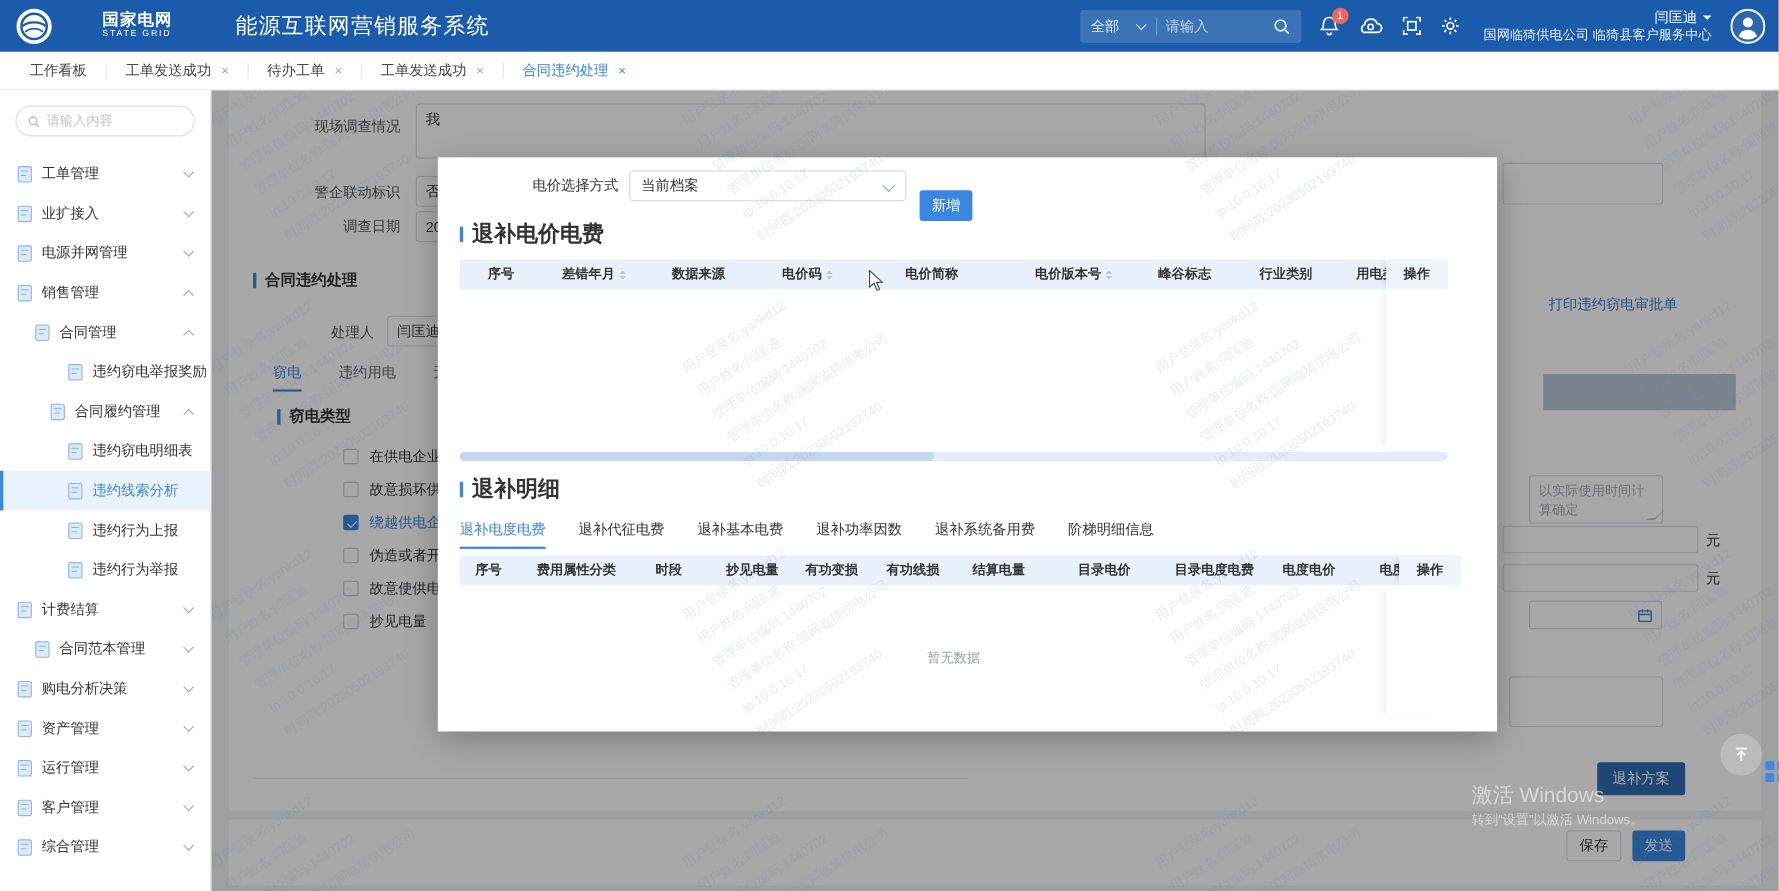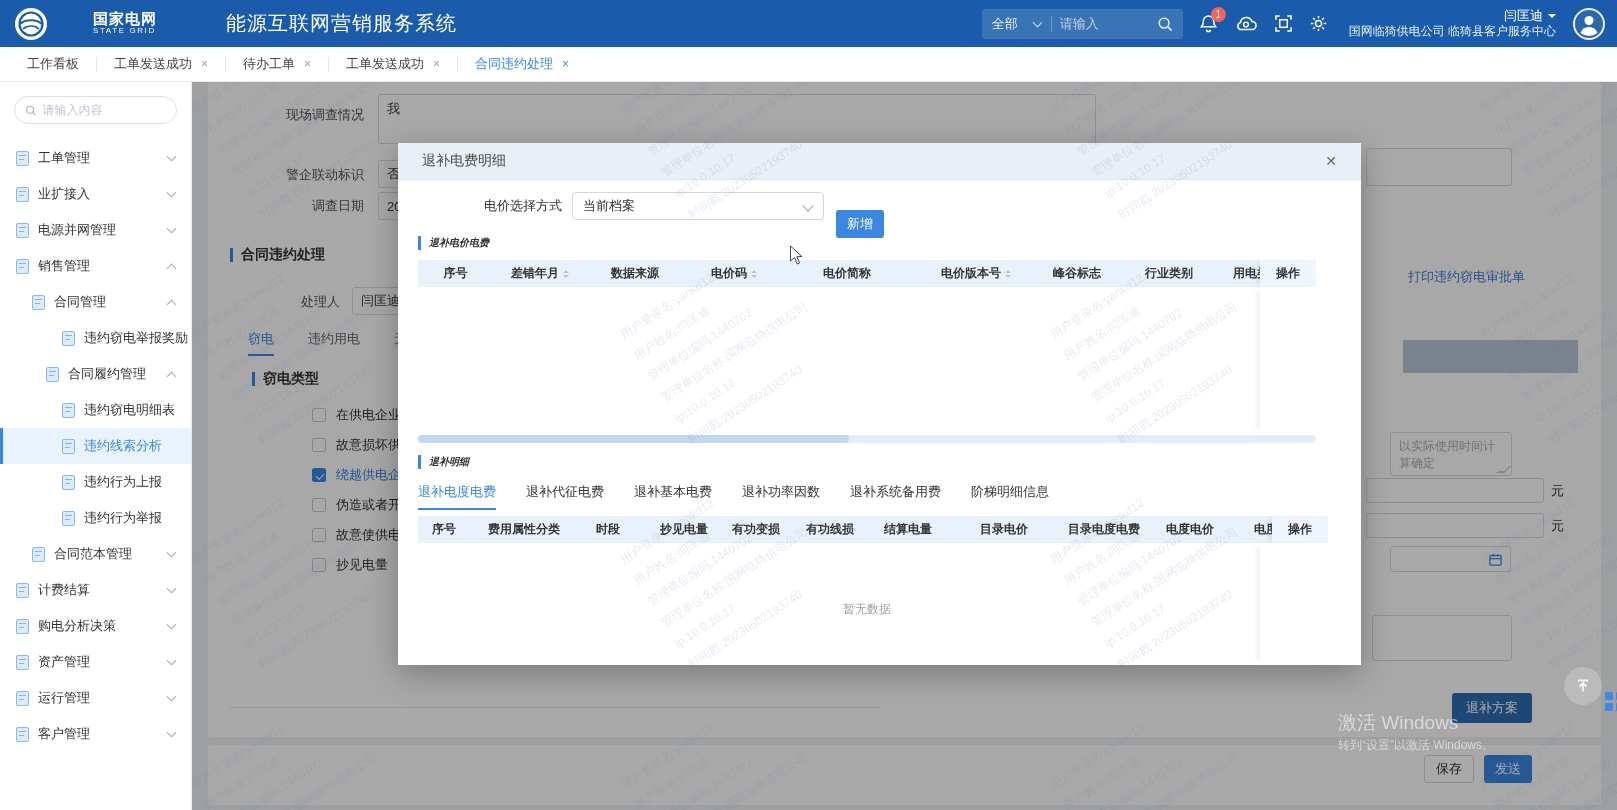--- a/index.html
+++ b/index.html
@@ -5,21 +5,21 @@
   * { margin:0; padding:0; box-sizing:border-box; }
   html,body { width:1617px; height:810px; overflow:hidden; }
   body { position:relative; background:#eef1f5; font-family:"Liberation Sans","DejaVu Sans",sans-serif; font-size:13px; color:#333; }
 
   
   .header { position:absolute; top:0; left:0; right:0; height:47px; background:#1a5cab; display:flex; align-items:center; color:#fff; z-index:60;gap:37px; }
   .logo { margin-left:14px; display:flex; align-items:center; }
   .brand { margin-left:8px; line-height:1.1; }
   .brand-cn { font-size:15px; font-weight:bold; letter-spacing:1px; }
   .brand-en { font-size:8px; letter-spacing:1.6px; }
-  .app-title { font-size:20px; margin-left:32px; letter-spacing:1px;text-align:right; }
+  .app-title { font-size:20px; margin-left:20px; letter-spacing:1px;text-align:right; }
   .header-right { margin-left:auto; display:flex; align-items:center; gap:17px; margin-right:12px; }
   .search-group { display:flex; align-items:center; background:rgba(255,255,255,0.14); border-radius:3px; height:30px; padding:0 10px; }
   .scope { display:flex; align-items:center; gap:16px; font-size:13px; color:#e8f0fa; padding-right:10px; }
   .chev-w { width:7px; height:7px; border-right:1.5px solid #cfe0f2; border-bottom:1.5px solid #cfe0f2; transform:rotate(45deg); margin-top:-3px; }
   .search-div { width:1px; height:16px; background:rgba(255,255,255,0.3); }
   .hsearch-input { background:transparent; border:none; outline:none; color:#e5e5e5; font-size:13px; width:105px; padding:0 8px; }
   .hsearch-input::placeholder { color:rgba(255,255,255,0.65); }
   .hicon { position:relative; display:flex; align-items:center; cursor:pointer; }
   .badge { position:absolute; top:-7px; right:-9px; min-width:15px; height:15px; border-radius:8px; background:#f0655c; color:#fff; font-size:10px; display:flex; align-items:center; justify-content:center; padding:0 3px; }
   .org-block { text-align:right; line-height:1.25; margin-left:4px; }
@@ -96,21 +96,21 @@
 
   
   .modal { position:absolute; left:398px; top:143px; width:963px; height:522px; background:#fff; z-index:30; box-shadow:0 8px 30px rgba(0,0,0,0.28); display:flex; flex-direction:column; overflow:hidden; }
   .modal-header { height:37px; flex-shrink:0; background:#e9eff6; border-bottom:1px solid #dde6f0; display:flex; align-items:center; justify-content:space-between; padding:0 24px; font-size:14px; color:#4a4a4a; }
   .modal-close { font-size:14px; color:#5f6b7a; cursor:pointer; }
   .modal-body { position:relative; flex:1; padding:0 20px; }
   .price-row { display:flex; align-items:center; height:28px; margin-top:12px; padding-left:66px; }
   .m-select { margin-left:10px; width:252px; height:28px; border:1px solid #cfd7e2; border-radius:4px; display:flex; align-items:center; padding:0 24px 0 10px; font-size:13px; color:#333; position:relative; cursor:pointer; background:#fff; }
   .m-select::after { content:""; position:absolute; right:11px; top:9px; width:7px; height:7px; border-right:1.5px solid #9aa5b5; border-bottom:1.5px solid #9aa5b5; transform:rotate(45deg); }
   .m-add { margin-left:12px; height:28px; padding:0 11px; background:#3a86e0; color:#fff; border-radius:3px; display:flex; align-items:center; font-size:13px; cursor:pointer;margin-top:36px; }
-  .m-sec { display:flex; align-items:center; gap:8px; font-size:10px; font-weight:bold; color:#333; margin-top:16px;font-style:italic; }
+  .m-sec { display:flex; align-items:center; gap:8px; font-size:20px; font-weight:bold; color:#333; margin-top:16px; }
   .tbl-head { display:flex; height:27px; background:#e9f2fc; align-items:stretch; margin-top:10px; width:898px; }
   .th { display:flex; align-items:center; padding:0 18px; font-size:12px; font-weight:bold; color:#333; overflow:hidden; white-space:nowrap; flex-shrink:0; }
   .th[data-align="center"] { justify-content:center; }
   .th.fixed { background:#eef5fc; box-shadow:-5px 0 6px -3px rgba(60,80,120,0.18); }
   .sorter { display:inline-flex; flex-direction:column; margin-left:4px; }
   .sorter i { width:0; height:0; border:3.5px solid transparent; }
   .sorter .up { border-bottom-color:#c0c6cf; margin-bottom:1px; }
   .sorter .dn { border-top-color:#c0c6cf; margin-top:1px; }
   .tbl1-body { height:146px; position:relative; width:898px; }
   .fixed-strip { position:absolute; right:0; top:0; bottom:0; width:56px; background:#fff; box-shadow:-5px 0 6px -3px rgba(60,80,120,0.10); }
@@ -286,48 +286,53 @@
       <div class="side-item" data-level="4">
         <span class="doc-icon"></span>
         <span>违约行为上报</span>
 
       </div>
       <div class="side-item" data-level="4">
         <span class="doc-icon"></span>
         <span>违约行为举报</span>
 
       </div>
+      <div class="side-item" data-level="1">
+        <span class="doc-icon"></span>
+        <span>计费结算</span>
+        <span class="chev" data-chev="down"></span>
+      </div>
       <div class="side-item" data-level="2">
         <span class="doc-icon"></span>
         <span>合同范本管理</span>
         <span class="chev" data-chev="down"></span>
       </div>
       <div class="side-item" data-level="1">
         <span class="doc-icon"></span>
-        <span>计费结算</span>
-        <span class="chev" data-chev="down"></span>
-      </div>
-      <div class="side-item" data-level="1">
-        <span class="doc-icon"></span>
         <span>购电分析决策</span>
         <span class="chev" data-chev="down"></span>
       </div>
       <div class="side-item" data-level="1">
         <span class="doc-icon"></span>
         <span>资产管理</span>
         <span class="chev" data-chev="down"></span>
       </div>
       <div class="side-item" data-level="1">
         <span class="doc-icon"></span>
         <span>运行管理</span>
         <span class="chev" data-chev="down"></span>
       </div>
       <div class="side-item" data-level="1">
         <span class="doc-icon"></span>
         <span>客户管理</span>
+        <span class="chev" data-chev="down"></span>
+      </div>
+      <div class="side-item" data-level="1">
+        <span class="doc-icon"></span>
+        <span>综合管理</span>
         <span class="chev" data-chev="down"></span>
       </div>
     </div>
 </div>
 
 <div class="main">
   <div class="card" id="card-top"></div>
   <div class="card" id="card-bottom"></div>
 
   <div class="fld-label" style="left:40px; top:24px;">现场调查情况</div>
@@ -428,24 +433,20 @@
   </div>
   <div class="grid-widget">
       <span></span>
       <span></span>
       <span></span>
       <span></span>
     </div>
 </div>
 
 <div class="modal">
-  <div class="modal-header">
-    <span>退补电费明细</span>
-    <span class="modal-close">✕</span>
-  </div>
   <div class="modal-body">
 
     <div class="price-row">
       <span>电价选择方式</span>
       <div class="m-select">
         <span>当前档案</span>
       </div>
       <div class="m-add">新增</div>
     </div>
 

